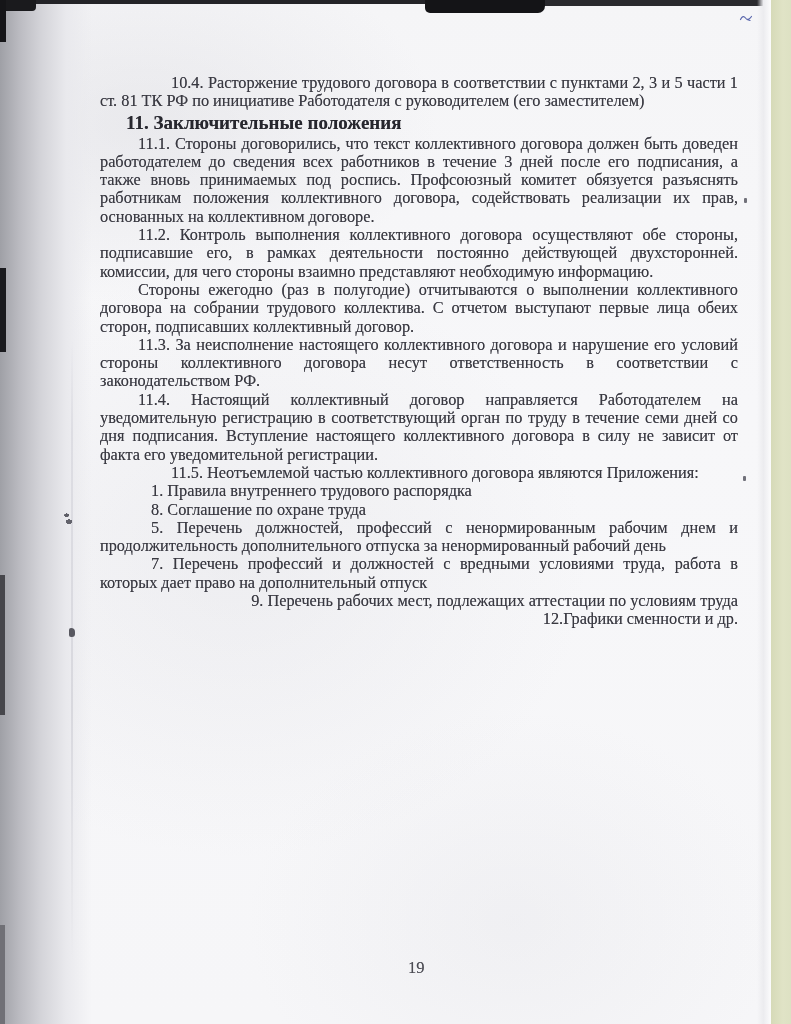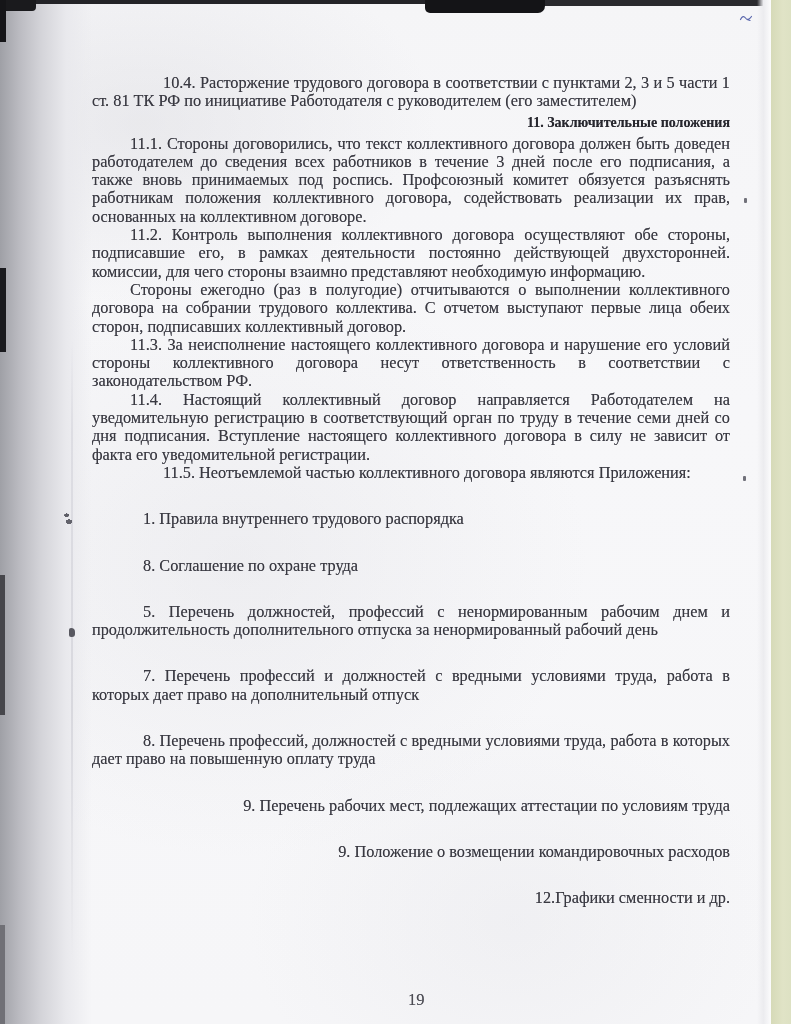--- a/index.html
+++ b/index.html
@@ -35,37 +35,37 @@
   .smudge.m1{left:64px;top:512px;width:9px;height:13px;border-radius:3px 6px 5px 2px;background:
       radial-gradient(4px 3px at 30% 25%, #5d5d66 60%, transparent 62%),
       radial-gradient(5px 4px at 55% 75%, #63636c 60%, transparent 62%);}
   .smudge.m2{left:69px;top:628px;width:6px;height:9px;background:#585860;border-radius:2px 4px 3px 2px;}
   .speck{position:absolute;width:3px;height:5px;background:#71717a;border-radius:1px;}
   .speck.p1{left:744px;top:198px;}
   .speck.p2{left:743px;top:476px;}
   .pen-mark{position:absolute;left:739px;top:12px;}
   
   .content{
-    position:absolute;left:92px;top:74px;width:638px;
+    position:absolute;left:100px;top:74px;width:638px;
     font-size:16.3px;line-height:18.3px;color:#393941;
     text-shadow:0 0 .4px rgba(45,45,58,.55);
   }
   .content p{margin:0;}
   .para{text-align:justify;text-indent:38px;}
   .para.deep{text-indent:71px;}
   .para.noindent{text-indent:0;}
   .gap-top{margin-top:17px !important;}
   .section-title{
     margin:15px 0 14px 0;padding-left:26px;
-    text-align:right;font-weight:bold;font-size:14px;line-height:24px;color:#27272e;
+    text-align:left;font-weight:bold;font-size:19px;line-height:24px;color:#27272e;
   }
-  .appendix p{text-align:justify;text-indent:51px;margin-top:28px;}
+  .appendix p{text-align:justify;text-indent:51px;}
   .appendix p.last{text-align:right;}
   .page-number{
-    position:absolute;left:408px;top:990px;
+    position:absolute;left:408px;top:958px;
     font-size:16.5px;color:#4c4c54;text-shadow:0 0 .4px rgba(60,60,70,.5);
   }
 </style>
 </head>
 <body>
 
 <div class="scan">
 
   <div class="edge-left"></div>
   <div class="edge-top"></div>
@@ -97,21 +97,19 @@
     <p class="para">Стороны ежегодно (раз в полугодие) отчитываются о выполнении коллективного договора на собрании трудового коллектива. С отчетом выступают первые лица обеих сторон, подписавших коллективный договор.</p>
     <p class="para">11.3. За неисполнение настоящего коллективного договора и нарушение его условий стороны коллективного договора несут ответственность в соответствии с законодательством РФ.</p>
     <p class="para">11.4. Настоящий коллективный договор направляется Работодателем на уведомительную регистрацию в соответствующий орган по труду в течение семи дней со дня подписания. Вступление настоящего коллективного договора в силу не зависит от факта его уведомительной регистрации.</p>
     <p class="para deep">11.5. Неотъемлемой частью коллективного договора являются Приложения:</p>
 
     <div class="appendix">
       <p>1. Правила внутреннего трудового распорядка</p>
       <p>8. Соглашение по охране труда</p>
       <p>5. Перечень должностей, профессий с ненормированным рабочим днем и продолжительность дополнительного отпуска за ненормированный рабочий день</p>
       <p>7. Перечень профессий и должностей с вредными условиями труда, работа в которых дает право на дополнительный отпуск</p>
-      <p>8. Перечень профессий, должностей с вредными условиями труда, работа в которых дает право на повышенную оплату труда</p>
       <p class="last">9. Перечень рабочих мест, подлежащих аттестации по условиям труда</p>
-      <p class="last">9. Положение о возмещении командировочных расходов</p>
       <p class="last">12.Графики сменности и др.</p>
     </div>
   </div>
 
   <div class="page-number">19</div>
 </div>
 
 </body></html>

